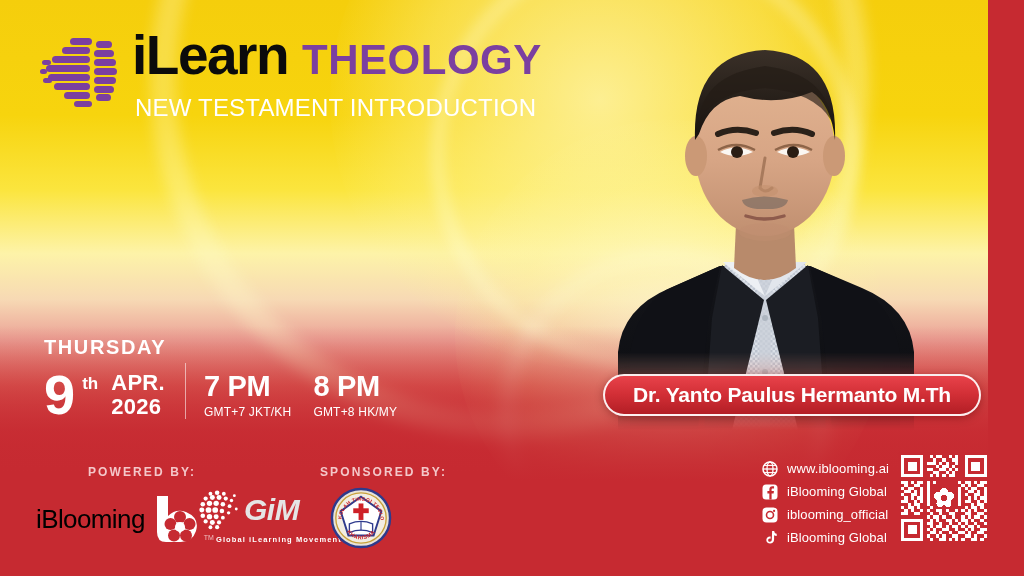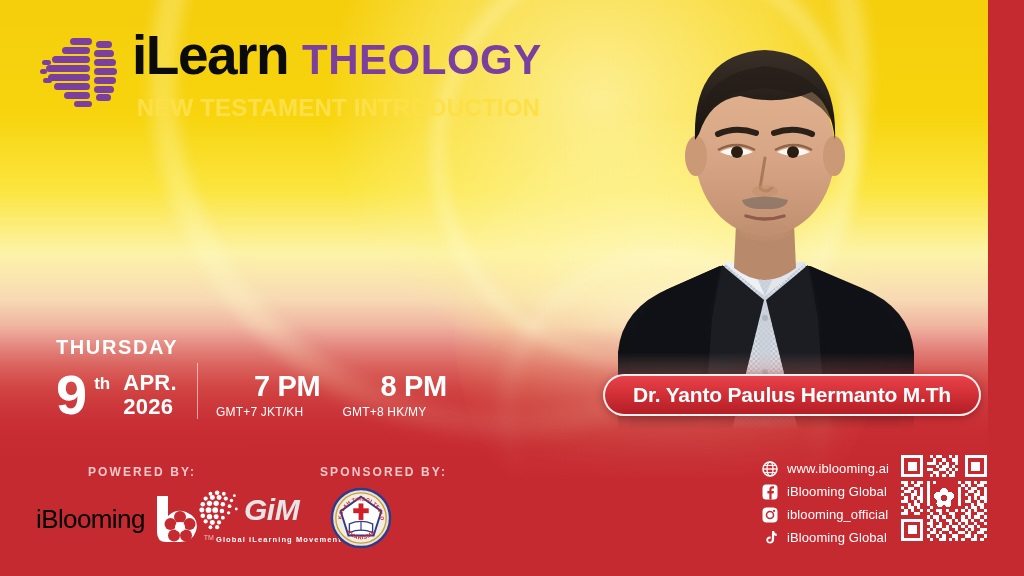--- a/index.html
+++ b/index.html
@@ -54,42 +54,42 @@
   .mark svg { display:block; width:78px; height:78px; }
   .wordmark-wrap { margin-left:14px; }
   .wordmark { display:flex; align-items:baseline; line-height:1; white-space:nowrap; }
   .w-ilearn {
     font-size:55px; font-weight:700; color:#0B0B0B; letter-spacing:-1.5px;
   }
   .w-theology {
     font-size:42px; font-weight:700; color:#7B3FA0; letter-spacing:0.5px; margin-left:14px;
   }
   .subtitle {
-    margin-top:11px; margin-left:3px; font-size:24px; font-weight:700;
-    color:#fde047; letter-spacing:0.2px; white-space:nowrap;text-align:center;
+    margin-top:11px; margin-left:3px; font-size:24px; font-weight:400;
+    color:#ffffff; letter-spacing:0.2px; white-space:nowrap;
   }
 
   
   .title {
     position:absolute; left:44px; top:158px;
     font-size:58px; font-weight:700; color:#0A0A0A;
     line-height:1.08; letter-spacing:-1.2px;
   }
   .title .l2 { display:block; }
 
   
-  .datewrap { position:absolute; left:56px; top:336px; color:#fff; }
+  .datewrap { position:absolute; left:44px; top:336px; color:#fff; }
   .dayname { font-size:20px; font-weight:700; letter-spacing:1.6px; }
   .daterow { display:flex; align-items:flex-end; margin-top:4px; }
   .dnum { font-size:56px; font-weight:700; line-height:.92; letter-spacing:-1px; }
   .dord { font-size:17px; font-weight:700; margin-left:8px; position:relative; top:-27px; }
   .dmon { margin-left:13px; font-size:22px; font-weight:700; line-height:1.12; letter-spacing:.3px; position:relative; top:-1px; }
   .vline { width:1px; height:56px; background:rgba(255,255,255,.55); margin:0 18px 2px 20px; }
   .timecol { margin-right:22px; }
-  .thour { font-size:29px; font-weight:700; line-height:1; letter-spacing:-.3px;margin-left:38px; }
+  .thour { font-size:29px; font-weight:700; line-height:1; letter-spacing:-.3px; }
   .tzone { font-size:12px; font-weight:400; margin-top:4px; letter-spacing:.2px; }
   .times { display:flex; align-items:flex-end; padding-bottom:2px; }
 
   
   .label-powered { position:absolute; left:40px; top:462px;padding-left:48px; }
   .label-sponsored { position:absolute; left:320px; top:462px; }
   .smalllabel { font-size:12px; font-weight:700; color:#F4C7C9; letter-spacing:2.1px; }
 
   .ib-logo { position:absolute; left:36px; top:494px; display:flex; align-items:center; }
   .ib-text { font-size:26px; font-weight:400; color:#000000; letter-spacing:-.6px; }

